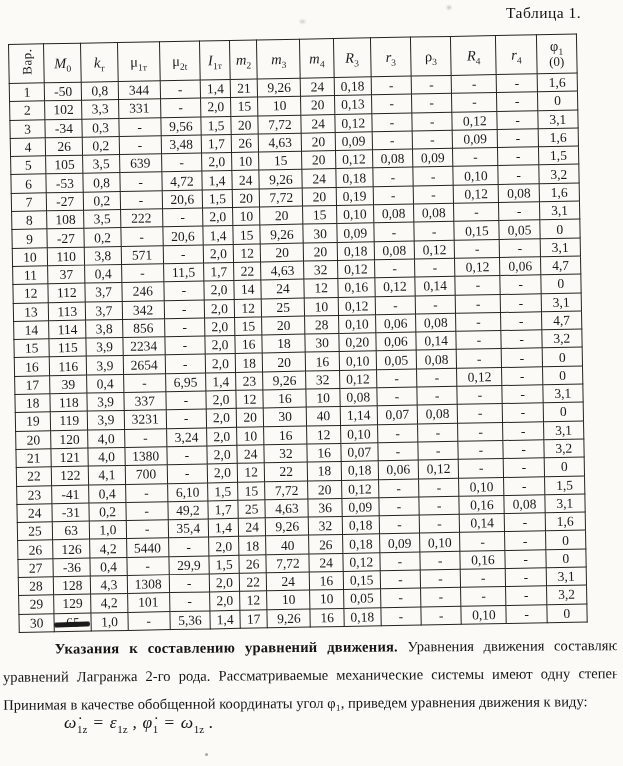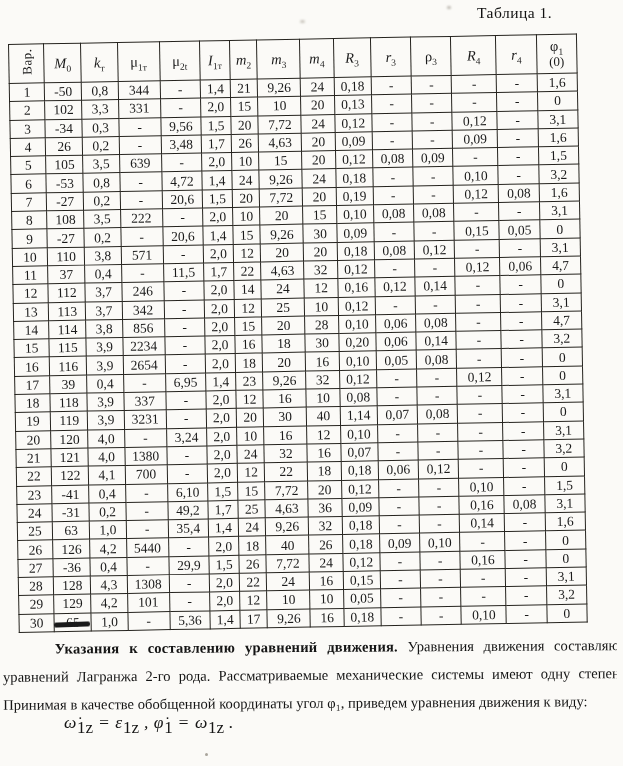--- a/index.html
+++ b/index.html
@@ -8,21 +8,21 @@
     background:#fbfaf7;
     font-family:"Liberation Serif","DejaVu Serif",serif;
     color:#1b1b1b;
     overflow:hidden;
     position:relative;
   }
   .page{position:absolute;inset:0;}
 
   
   .caption{
-    position:absolute;left:477px;top:4px;
+    position:absolute;left:506px;top:4px;
     font-size:15.5px;letter-spacing:.5px;color:#111;
   }
 
   
   .table-wrap{
     position:absolute;left:8px;top:44px;
     transform:rotate(-1.05deg);
     transform-origin:0 0;
   }
   table{
@@ -63,21 +63,21 @@
   .pline.spread{word-spacing:4.5px;}
   .pline.spread1{word-spacing:6px;}
   b{letter-spacing:.2px;}
 
   
   .equation{
     position:absolute;left:64px;top:712px;
     font-size:17.5px;font-style:italic;color:#161616;
     letter-spacing:.6px;
   }
-  .equation sub{font-size:17px;font-style:normal;letter-spacing:0;}
+  .equation sub{font-size:11px;font-style:normal;letter-spacing:0;}
 
   
   .smudge{
     position:absolute;left:54px;top:622px;width:36px;height:5px;
     background:#1a1a1a;border-radius:2px;filter:blur(.6px);
     transform:rotate(-2deg);
   }
   .speck1{position:absolute;left:447px;top:6px;width:4px;height:3px;background:#b9b5ad;border-radius:50%;filter:blur(1px);}
   .speck2{position:absolute;left:300px;top:20px;width:5px;height:3px;background:#c8c4bc;border-radius:50%;filter:blur(1px);}
   .speck3{position:absolute;left:205px;top:753px;width:3px;height:3px;background:#a9a49b;border-radius:50%;filter:blur(.5px);}

